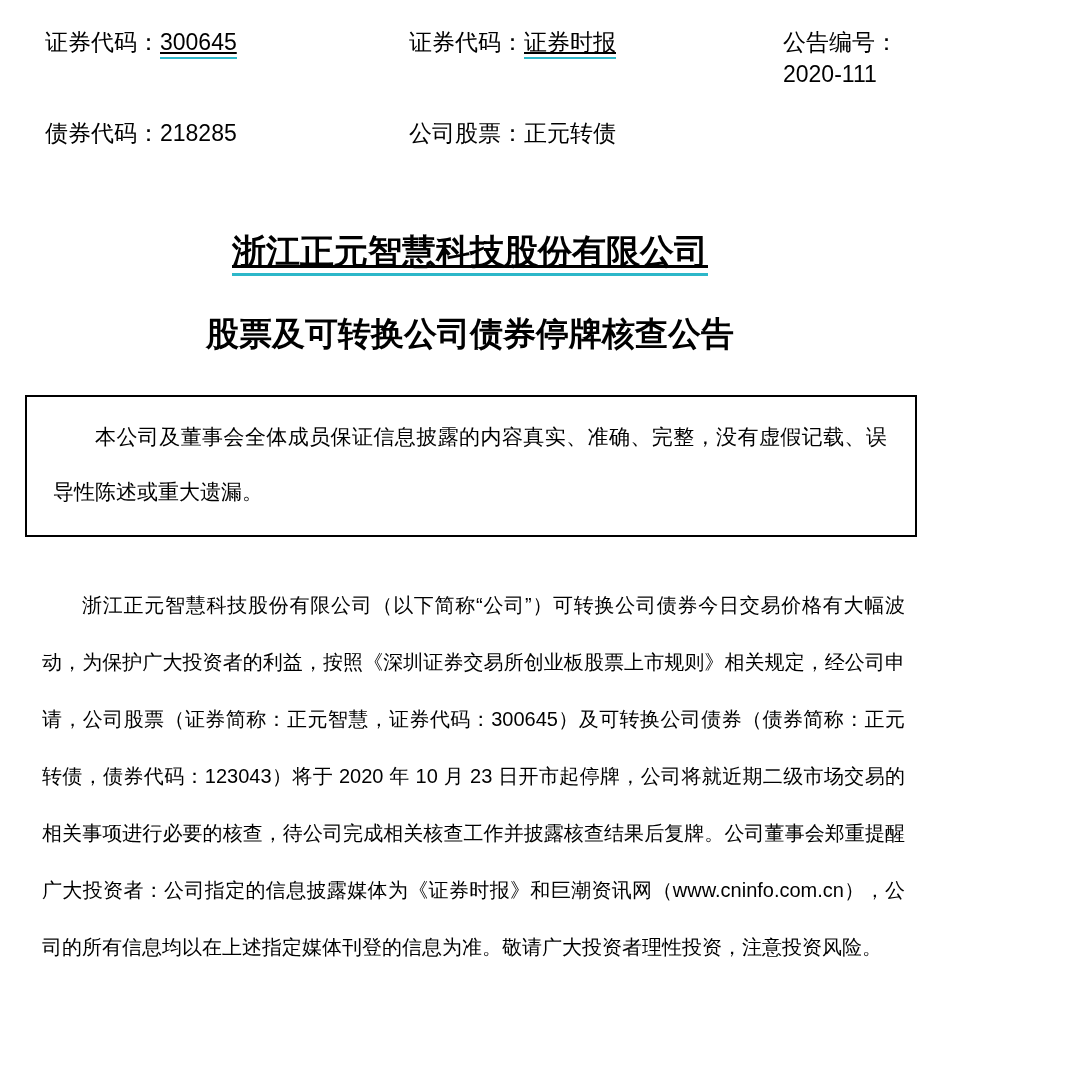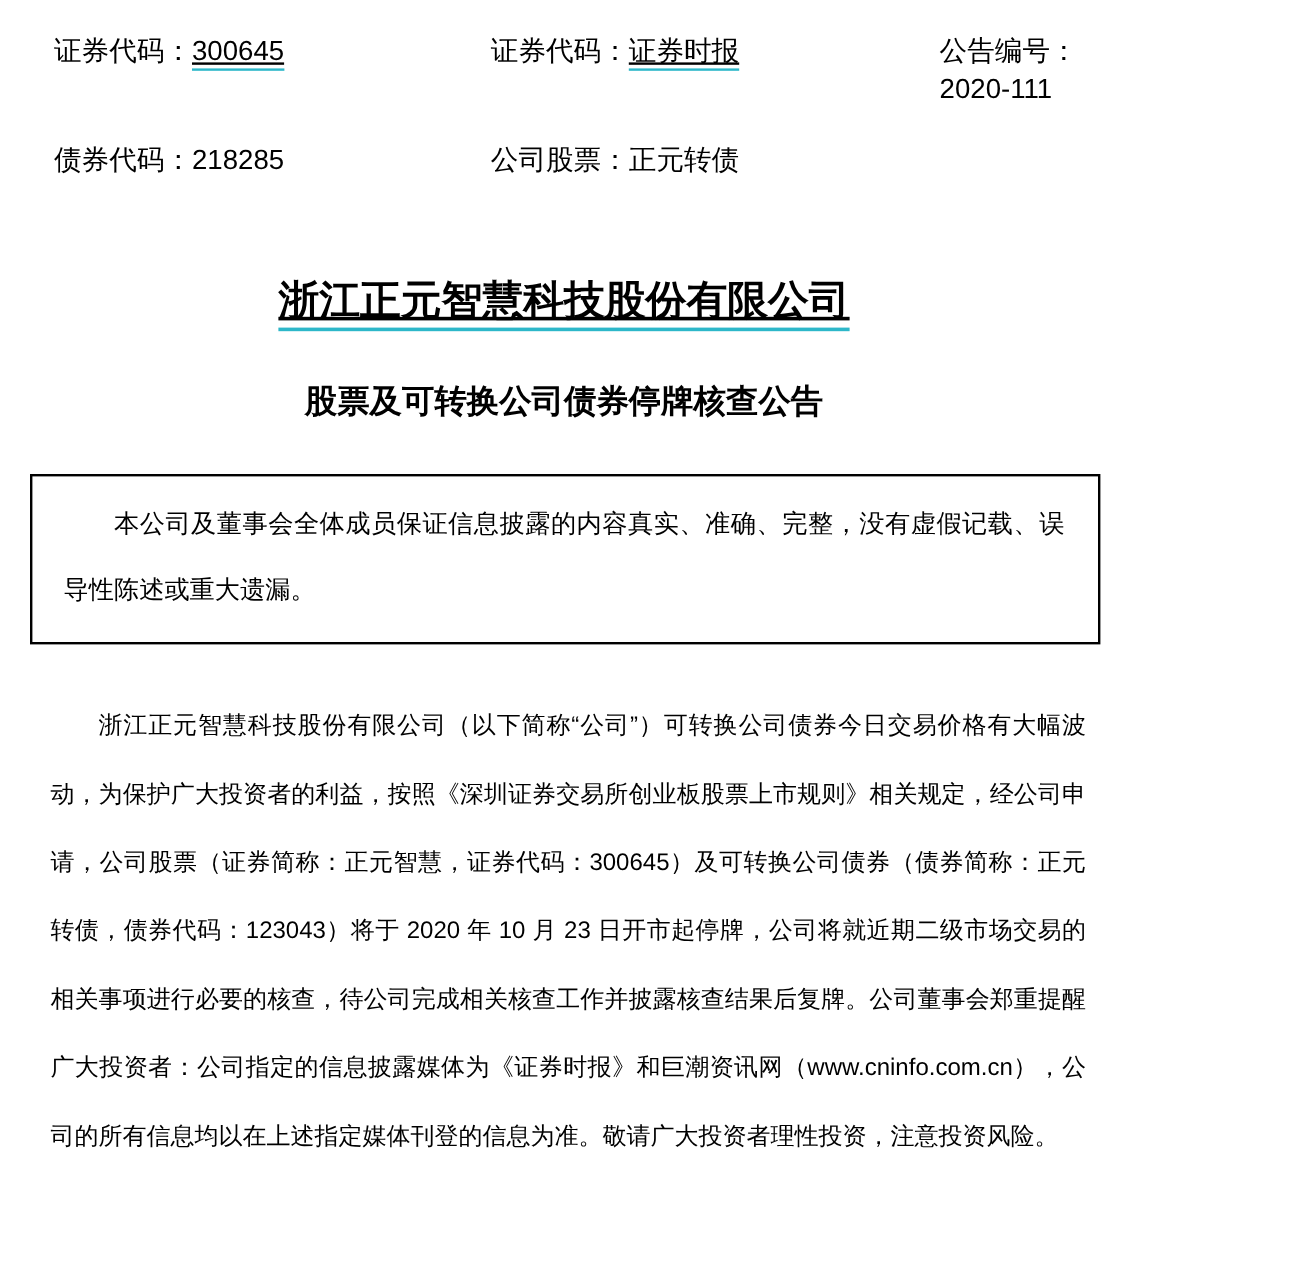--- a/index.html
+++ b/index.html
@@ -30,21 +30,21 @@
     font-weight:bold;
     line-height:48px;
   }
   .title-1 .t-underline {
     text-decoration:underline;
     border-bottom:3px solid #2db7c9;
     padding-bottom:3px;
   }
   .title-2 {
     margin-top:36px;
-    font-size:27px;
+    font-size:33px;
     font-weight:bold;
     line-height:46px;
   }
   .notice-box {
     margin:38px 23px 0 25px;
     border:2px solid #000000;
     padding:12px 28px 16px 26px;
     box-sizing:border-box;
   }
   .notice-text {

